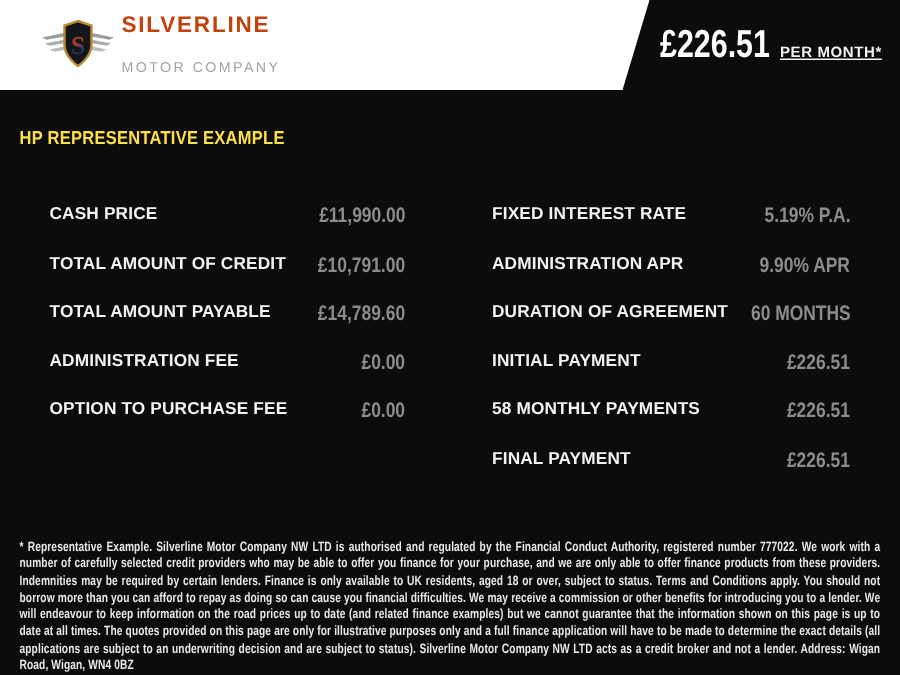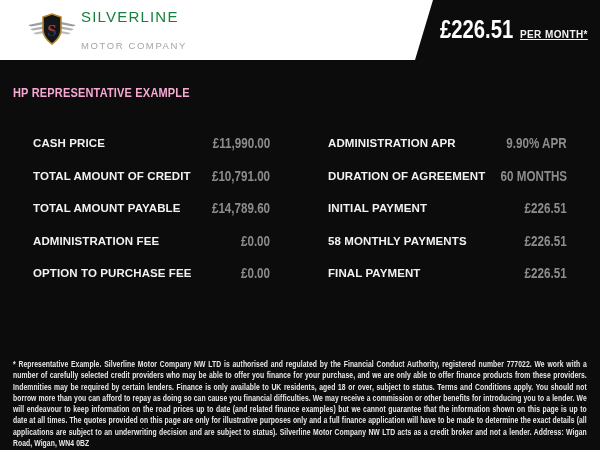--- a/index.html
+++ b/index.html
@@ -7,37 +7,37 @@
     position:relative; width:600px; height:450px; overflow:hidden;
     background:#0c0c0c;
     font-family:"Liberation Sans", sans-serif;
   }
 
   
   .header { position:absolute; top:0; left:0; width:600px; height:60px; background:#ffffff; }
   .logo { position:absolute; left:28px; top:0; height:60px; display:flex; align-items:center; gap:5px; }
   .emblem svg { display:block; }
   .logo-text { display:flex; flex-direction:column; }
-  .logo-name { font-size:15px; font-weight:normal; color:#15803d; letter-spacing:1.2px; line-height:1; }
+  .logo-name { font-size:15px; font-weight:bold; color:#c2410c; letter-spacing:1.2px; line-height:1; }
   .logo-sub  { font-size:9.5px; color:#a2a5a6; letter-spacing:1.6px; margin-top:17px; line-height:1; }
 
   .price-banner {
     position:absolute; top:0; right:0; width:190px; height:60px; background:#0c0c0c;
     clip-path:polygon(23px 0, 190px 0, 190px 60px, 5px 60px);
     display:flex; align-items:baseline; padding-left:30px; box-sizing:border-box; padding-top:14px;
     white-space:nowrap;
   }
   .price-amount {
     display:inline-block; font-size:26px; font-weight:bold; color:#fdfdfd;
     transform:scaleX(0.78); transform-origin:left bottom; letter-spacing:0;
   }
   .price-per { font-size:10px; font-weight:bold; color:#f4f4f4; margin-left:-14px; letter-spacing:0.4px;text-decoration:underline; }
 
   
-  .page-heading { position:absolute; left:13px; top:83px; color:#f9a8d4; }
+  .page-heading { position:absolute; left:13px; top:83px; color:#fde047; }
   .page-heading span {
     display:inline-block; font-size:12.5px; font-weight:bold; letter-spacing:0.2px;
     transform:scaleX(0.88); transform-origin:left top;
   }
 
   
   .finance-table {
     position:absolute; left:33px; top:127px;
     display:grid; grid-template-columns:237px 239px; column-gap:58px;
   }
@@ -126,20 +126,24 @@
         <span class="fin-value">£0.00</span>
       </div>
       <div class="fin-row">
         <span class="fin-label">OPTION TO PURCHASE FEE</span>
         <span class="fin-value">£0.00</span>
       </div>
     </div>
 
     <div class="fin-col">
       <div class="fin-row">
+        <span class="fin-label">FIXED INTEREST RATE</span>
+        <span class="fin-value">5.19% P.A.</span>
+      </div>
+      <div class="fin-row">
         <span class="fin-label">ADMINISTRATION APR</span>
         <span class="fin-value">9.90% APR</span>
       </div>
       <div class="fin-row">
         <span class="fin-label">DURATION OF AGREEMENT</span>
         <span class="fin-value">60 MONTHS</span>
       </div>
       <div class="fin-row">
         <span class="fin-label">INITIAL PAYMENT</span>
         <span class="fin-value">£226.51</span>

